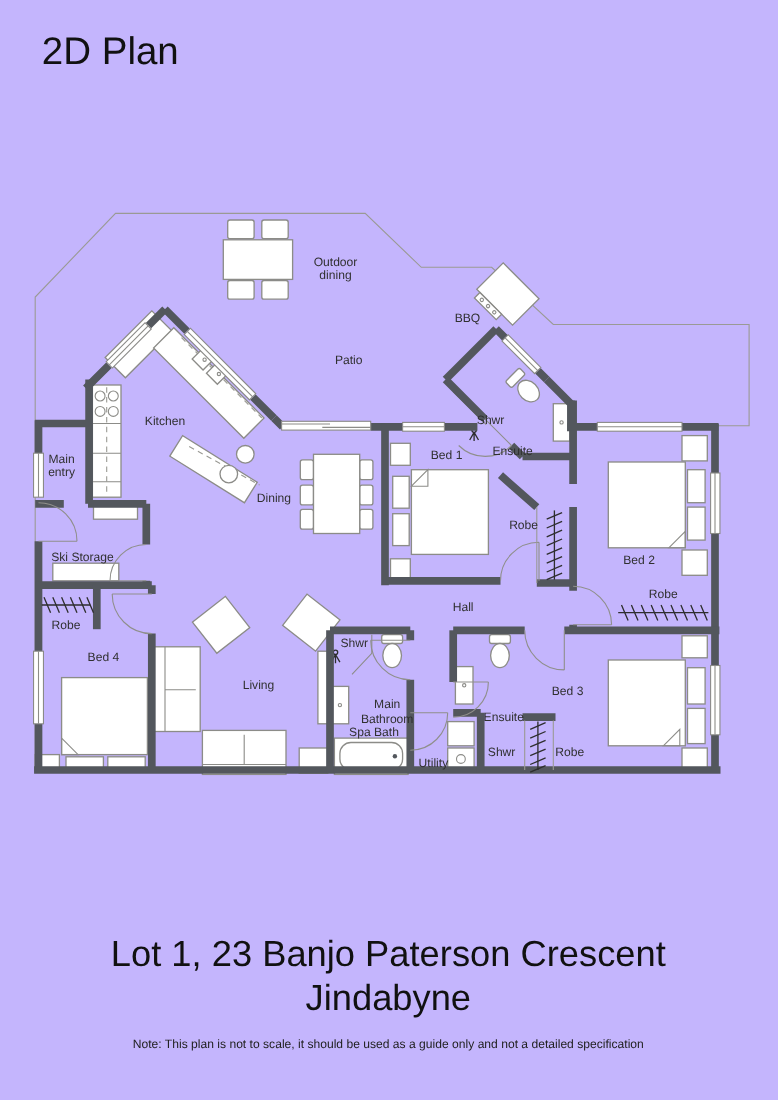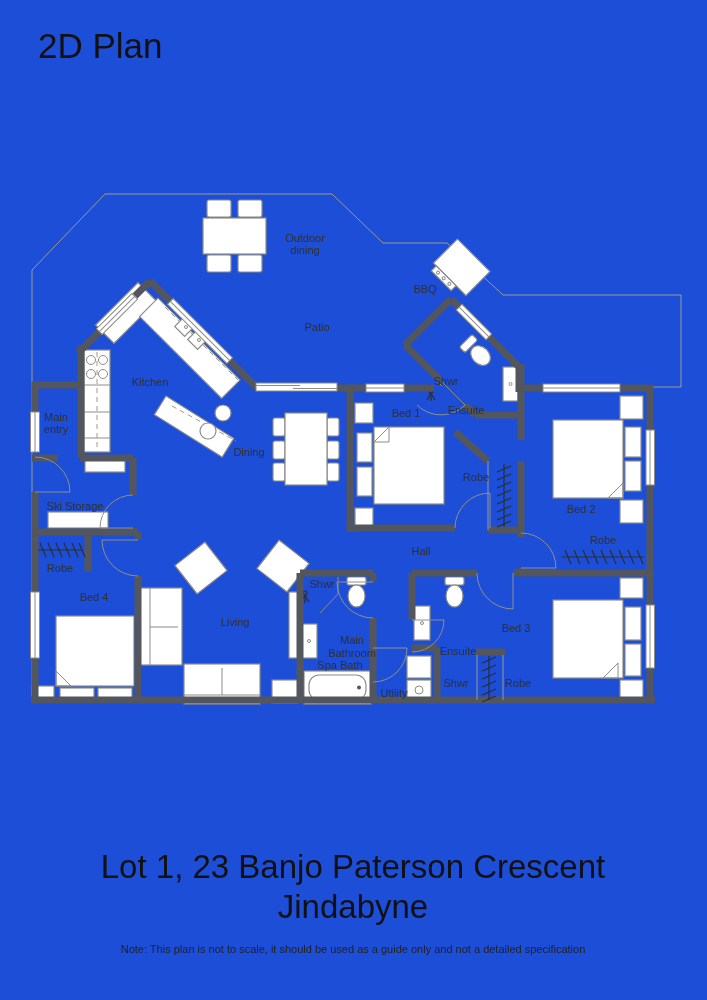--- a/index.html
+++ b/index.html
@@ -1,16 +1,16 @@
 <!DOCTYPE html>
 <html><head>
 <meta charset="utf-8">
 <style>
   html,body{margin:0;padding:0;background:#ffffff;}
-  .page{position:relative;width:707px;height:1000px;background:#1d4ed8;overflow:hidden;
+  .page{position:relative;width:707px;height:1000px;background:#c4b5fd;overflow:hidden;
         font-family:"Liberation Sans", sans-serif;}
   svg{position:absolute;left:0;top:0;}
   text{fill:#303030;font-family:"Liberation Sans", sans-serif;}
   .t-title{font-size:35px;fill:#111;}
   .t-room{font-size:11px;}
   .t-addr{font-size:33px;fill:#111;text-anchor:middle;}
   .t-note{font-size:11px;fill:#222;text-anchor:middle;}
   .wall{stroke:#53575d;stroke-width:7;fill:none;stroke-linecap:butt;}
   .thin{stroke:#9a9a94;stroke-width:1;fill:none;}
   .furn{stroke:#8c8c88;stroke-width:1.2;fill:#ffffff;}

